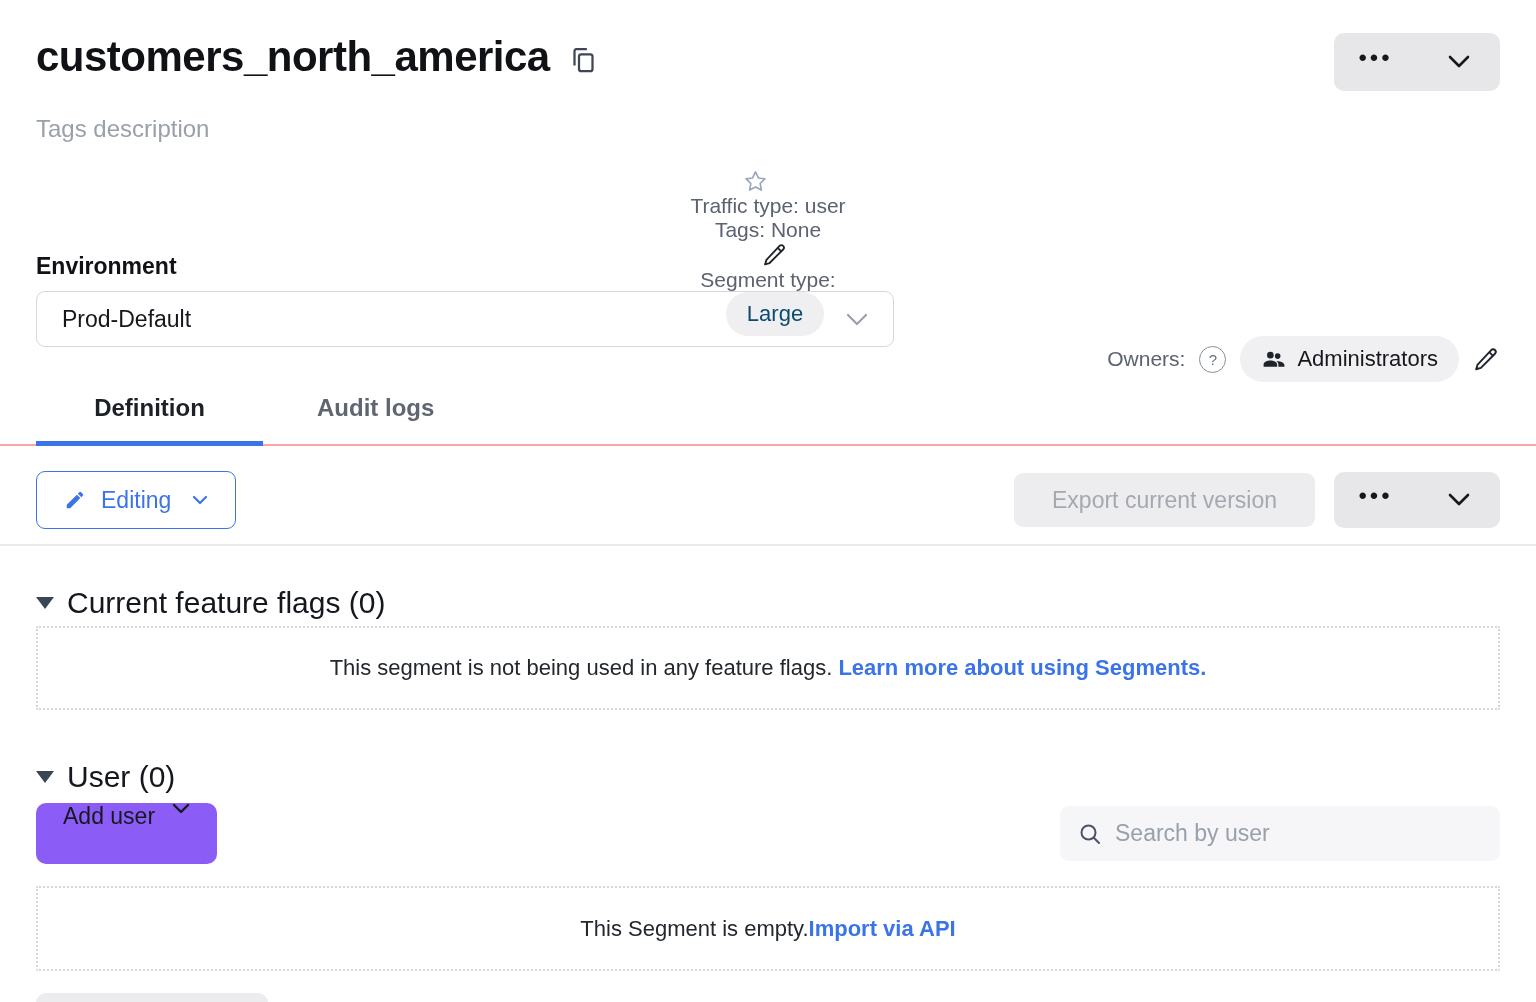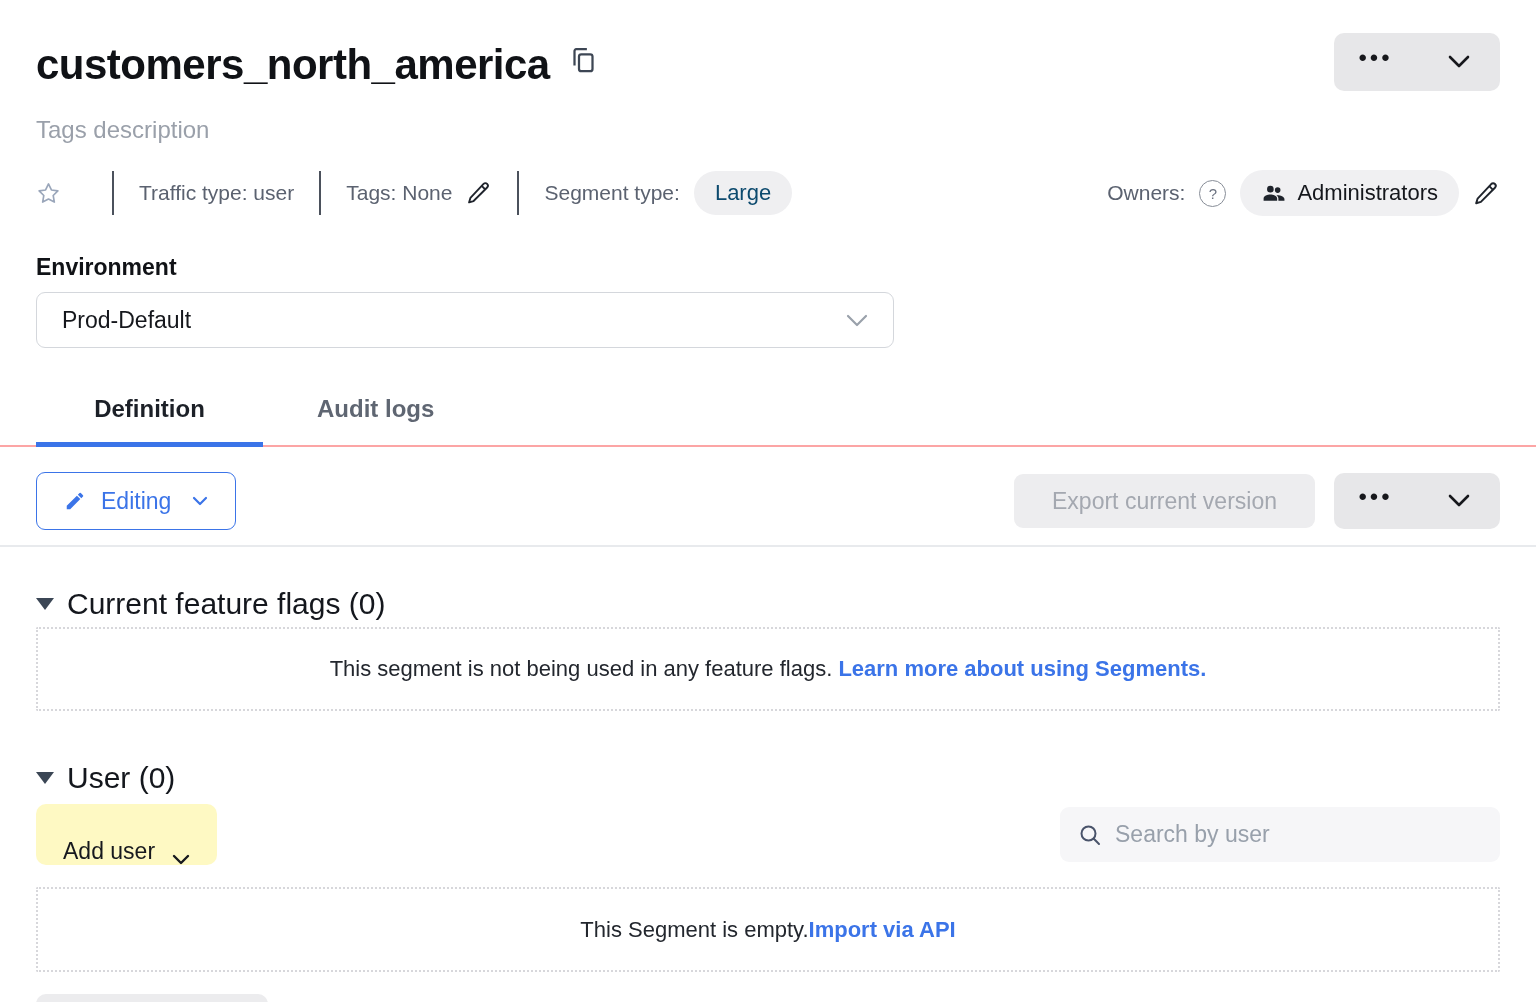--- a/index.html
+++ b/index.html
@@ -6,36 +6,36 @@
   html, body { background: #ffffff; }
   body {
     width: 1536px; height: 1002px; overflow: hidden;
     font-family: "Liberation Sans", "DejaVu Sans", sans-serif;
     color: #15181e;
   }
   .page { padding: 30px 36px 0 36px; }
 
   
   .header-row { display: flex; align-items: flex-start; justify-content: space-between; }
-  .title-wrap { display: flex; align-items: flex-start; gap: 20px; margin-top: 8px; }
+  .title-wrap { display: flex; align-items: center; gap: 20px; }
   h1.title { font-size: 42px; font-weight: 700; letter-spacing: -0.5px; color: #101216; line-height: 54px; }
   .copy-btn { background: none; border: none; cursor: pointer; margin-top: 8px; }
 
   .more-split {
     display: flex; align-items: center; background: #e7e7e9; border-radius: 10px;
     height: 58px; width: 166px; margin-top: 3px; overflow: hidden;
   }
   .more-split .half { flex: 1; height: 100%; display: flex; align-items: center; justify-content: center;
     background: none; border: none; cursor: pointer; }
   .dots { font-size: 24px; letter-spacing: 3px; color: #17181c; line-height: 1; padding-bottom: 8px; }
 
   .description { margin-top: 24px; font-size: 24px; color: #9aa0aa; }
 
   
-  .meta-row { margin-top: 26px; display: flex; align-items: center; height: 46px; }
+  .meta-row { margin-top: 26px; display: flex; align-items: center; height: 46px; flex-direction: column; }
   .meta-text { font-size: 21px; color: #5b6270; }
   .vdiv { width: 2px; height: 44px; background: #4b515c; margin: 0 25px; }
   .star-btn { background: none; border: none; cursor: pointer; margin-right: 26px; display: flex; }
   .icon-btn { background: none; border: none; cursor: pointer; display: flex; align-items: center; }
   .pencil-sm { margin-left: 14px; }
   .badge {
     margin-left: 14px; background: #efeff1; color: #0c4a6e; font-size: 22px;
     padding: 9px 21px; border-radius: 26px; border: none; cursor: pointer;
   }
   .meta-right { margin-left: auto; display: flex; align-items: center; gap: 14px; }
@@ -93,22 +93,22 @@
     display: flex; align-items: center; justify-content: center; text-align: center;
   }
   .dotted-box.flags { margin-top: 6px; height: 84px; }
   .dotted-box.users { margin-top: 22px; height: 85px; }
   .empty-text { font-size: 22px; color: #23272e; }
   .empty-link { color: #3b74e8; font-weight: 700; text-decoration: none; cursor: pointer; }
 
   
   .user-controls { margin-top: 9px; display: flex; align-items: center; justify-content: space-between; }
   .add-user-btn {
-    display: flex; align-items: flex-end; gap: 17px; height: 61px; padding: 0 27px;
-    background: #fef9c3; border: none; border-radius: 10px; cursor: pointer;
+    display: flex; align-items: flex-start; gap: 17px; height: 61px; padding: 0 27px;
+    background: #8b5cf6; border: none; border-radius: 10px; cursor: pointer;
     font-size: 23px; color: #17191e; font-family: inherit;
   }
   .search-box {
     display: flex; align-items: center; gap: 13px; width: 440px; height: 55px;
     background: #f6f6f8; border-radius: 9px; padding: 0 18px;
   }
   .search-box input {
     flex: 1; border: none; background: transparent; outline: none;
     font-size: 23px; color: #15171c; font-family: inherit;
   }

